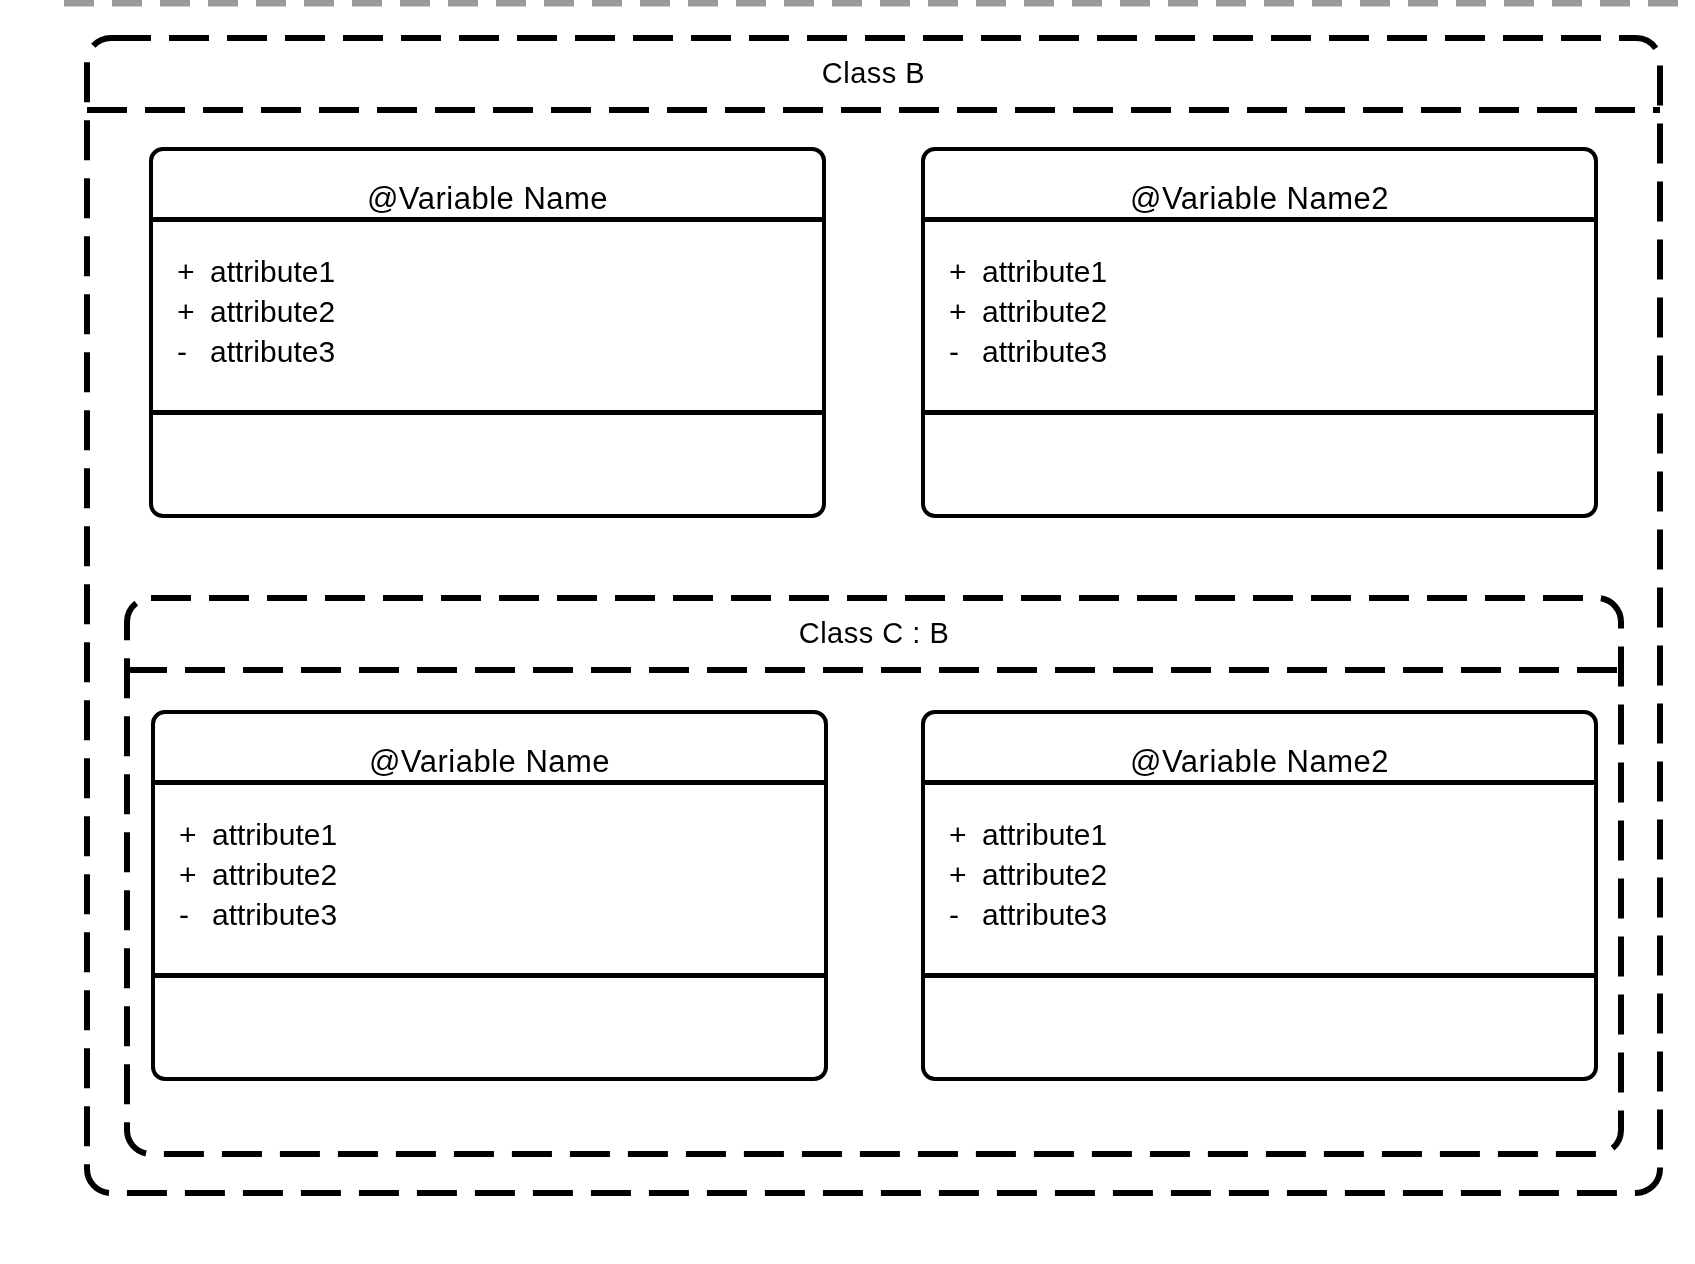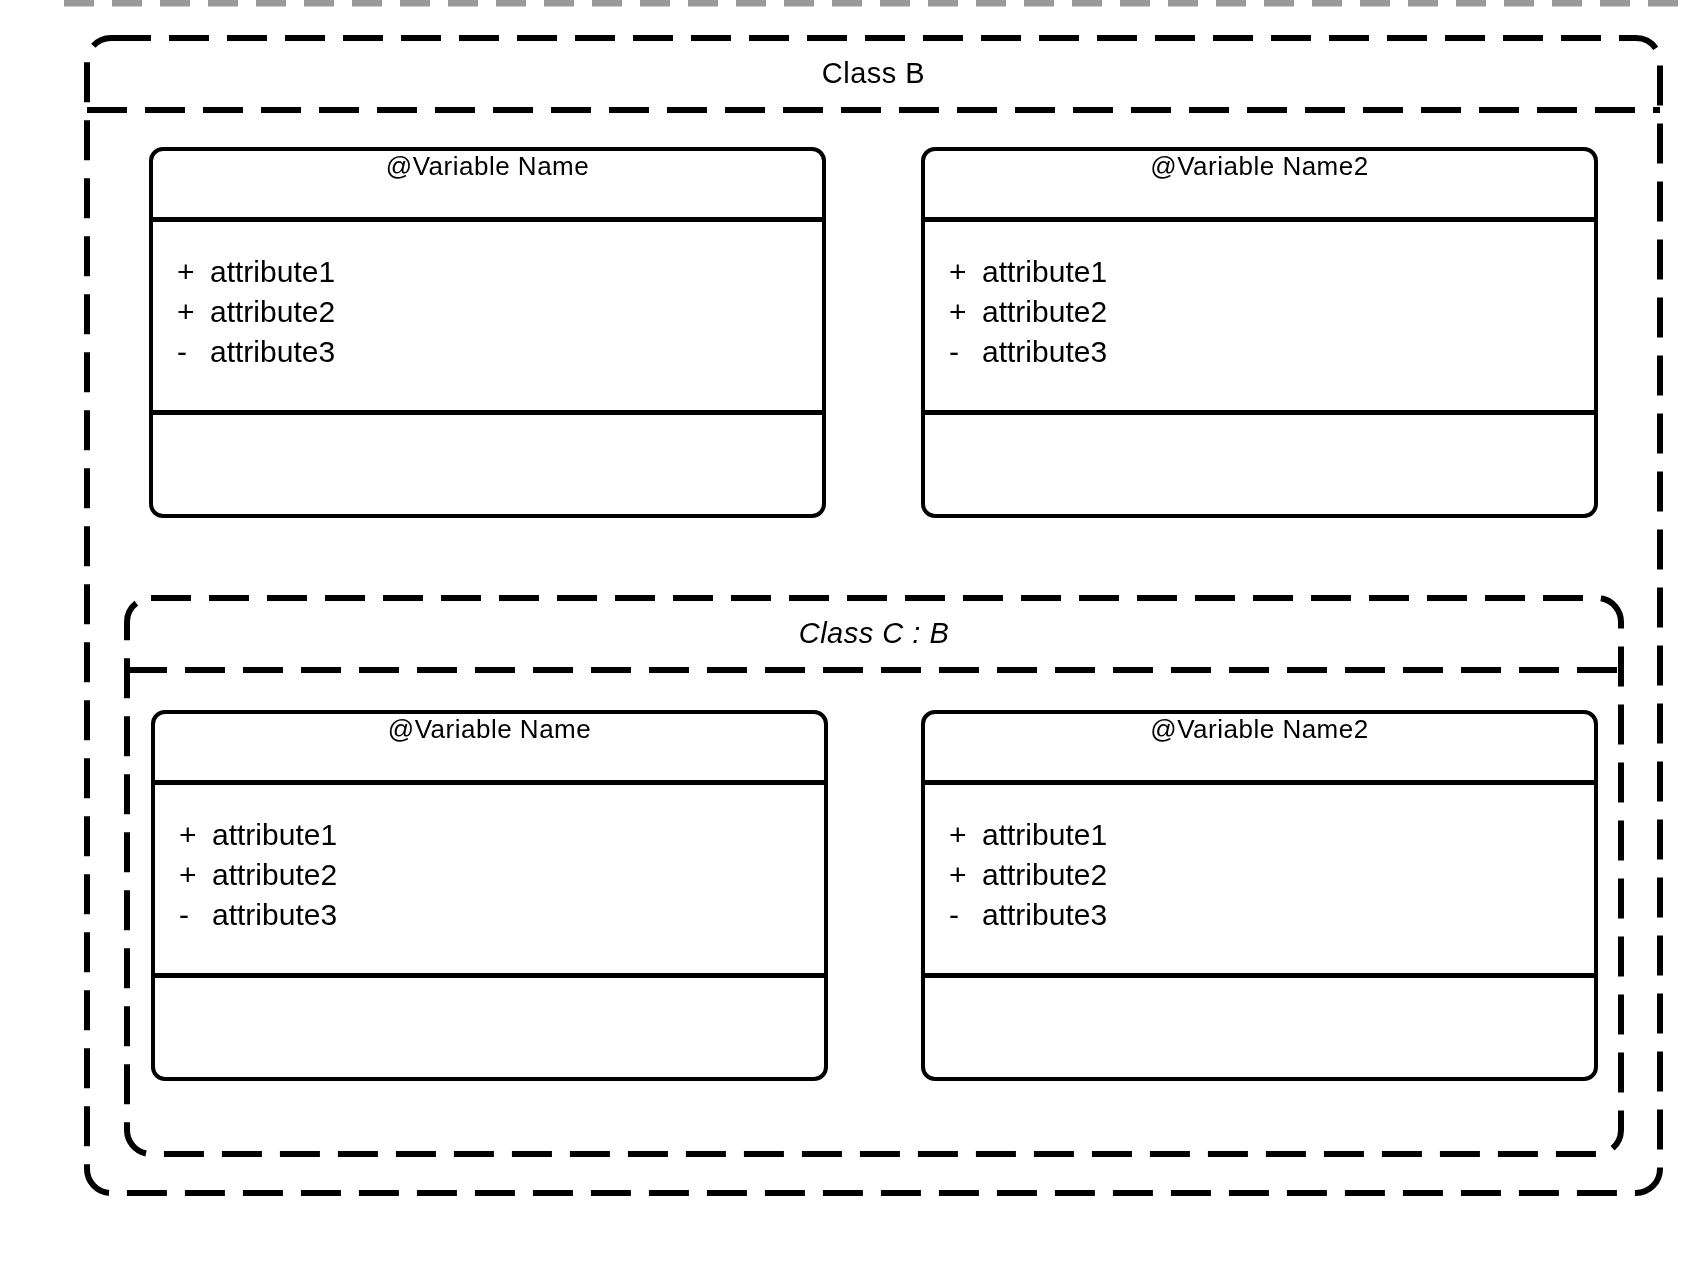--- a/index.html
+++ b/index.html
@@ -48,23 +48,23 @@
     background: var(--color-box_fill, #ffffff);
     border: 4px solid var(--color-line, #000000);
     border-radius: 14px;
     display: flex;
     flex-direction: column;
   }
   .box-header {
     box-sizing: border-box;
     height: 66px;
     display: flex;
-    align-items: flex-start;
+    align-items: flex-end;
     justify-content: center;
-    font-size: 26px;
+    font-size: 31px;
     letter-spacing: 0.5px;
   }
   .box-attrs {
     box-sizing: border-box;
     height: 193px;
     border-top: 5px solid var(--color-line, #000000);
     padding: 30px 10px 0 24px;
     font-size: 30px;
     line-height: 40px;
   }
@@ -91,21 +91,21 @@
 
     <rect x="51" y="38" width="1573" height="1155" rx="24" stroke-width="6" stroke-dasharray="40 18" class="dash"></rect>
     <line x1="51" y1="110" x2="1624" y2="110" stroke-width="6" stroke-dasharray="40 18" class="dash"></line>
 
     <rect x="91" y="598" width="1494" height="556" rx="24" stroke-width="6" stroke-dasharray="40 18" class="dash"></rect>
     <line x1="91" y1="670" x2="1585" y2="670" stroke-width="6" stroke-dasharray="40 18" class="dash"></line>
   </svg>
 
   <div class="container-title" style="left:48px; top:37px; width:1579px; height:72px;">Class B</div>
 
-  <div class="container-title" style="left:88px; top:597px; width:1500px; height:72px;font-style:italic;">Class C : B</div>
+  <div class="container-title" style="left:88px; top:597px; width:1500px; height:72px;">Class C : B</div>
 
   <div class="class-box" style="left:113px; top:147px;">
     <div class="box-header">
       <span>@Variable Name</span>
     </div>
     <div class="box-attrs">
       <div class="attr-row">
         <span class="attr-sign">+</span>
         <span class="attr-name">attribute1</span>
       </div>

